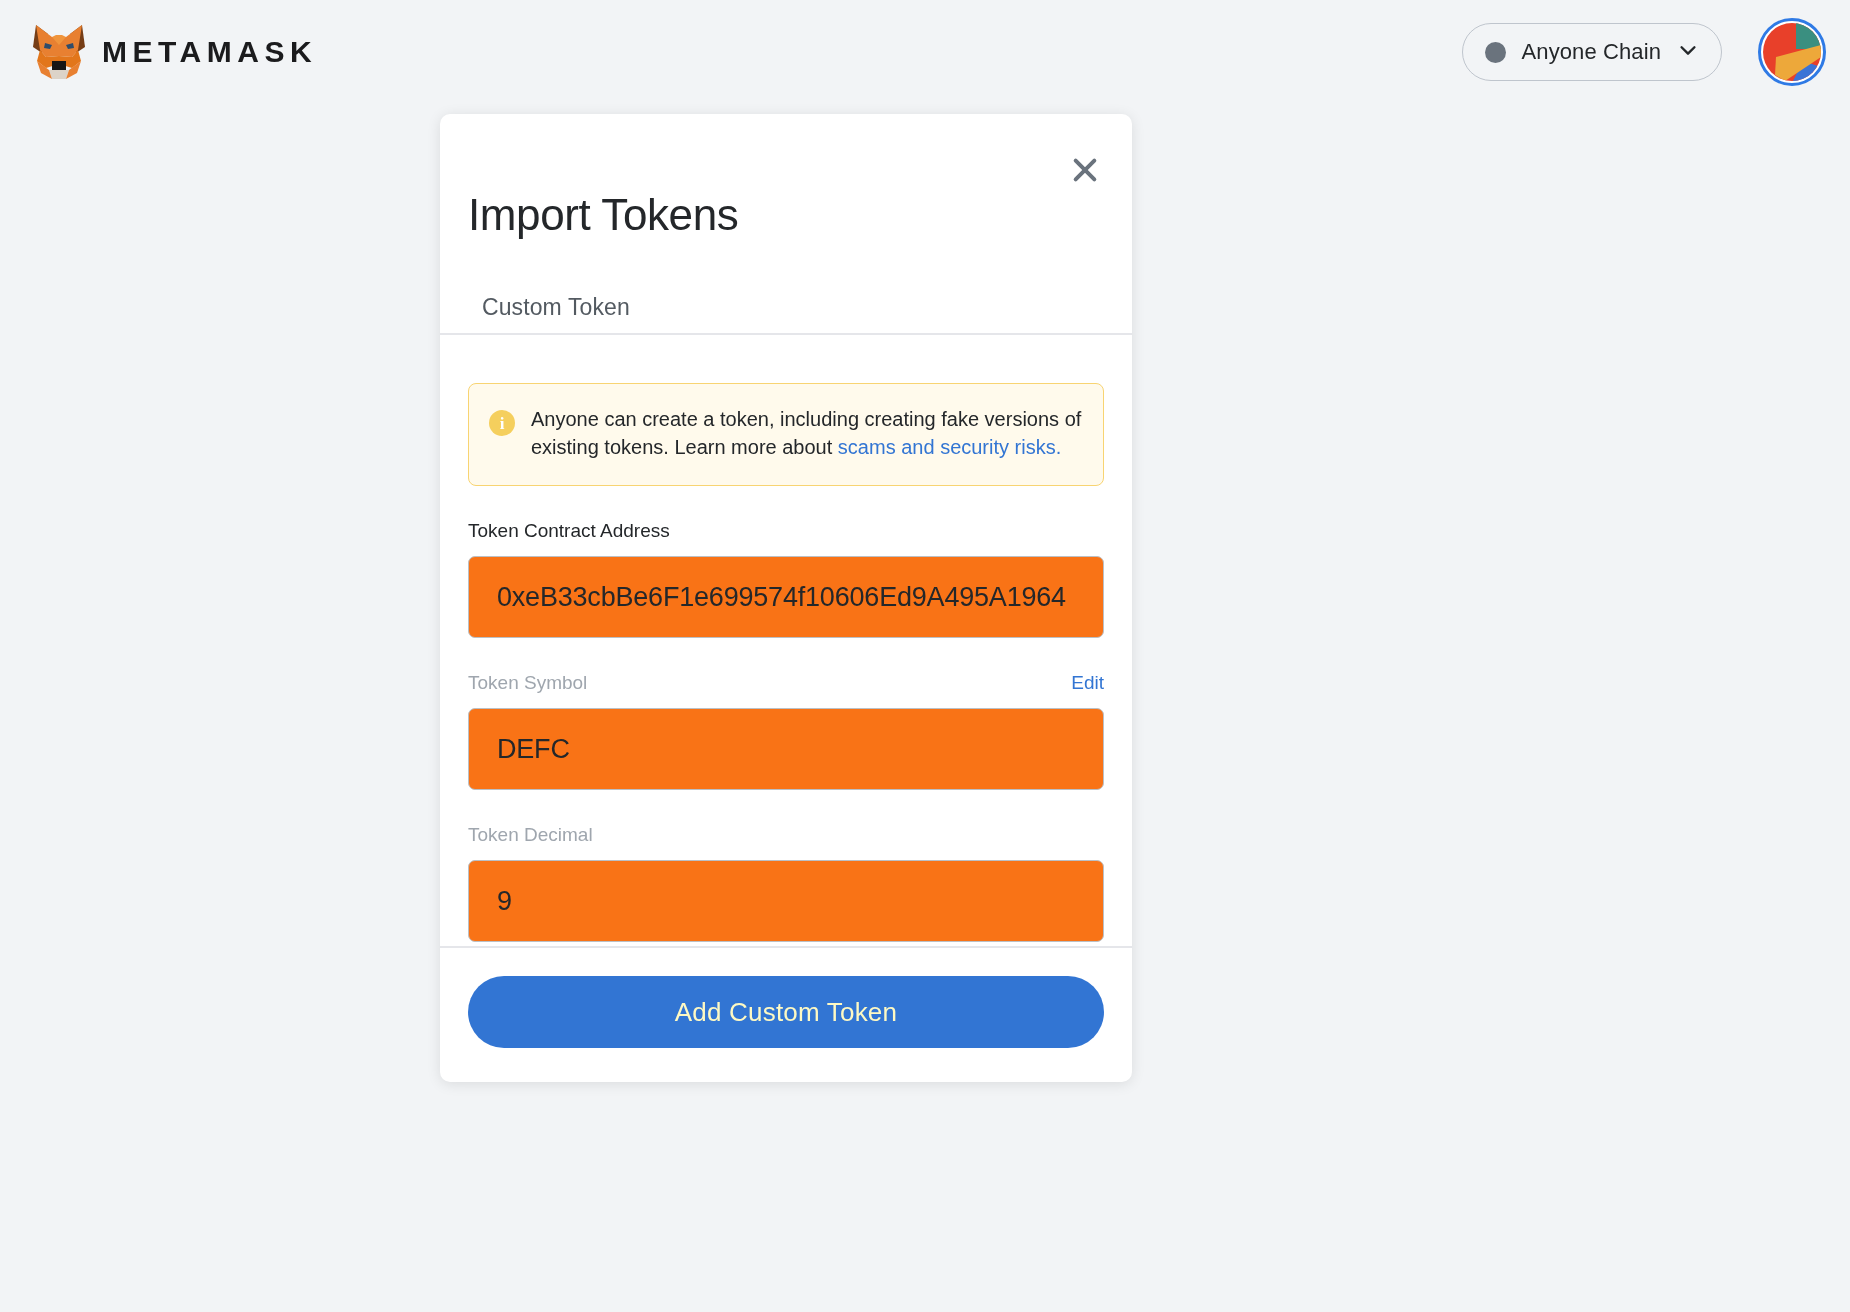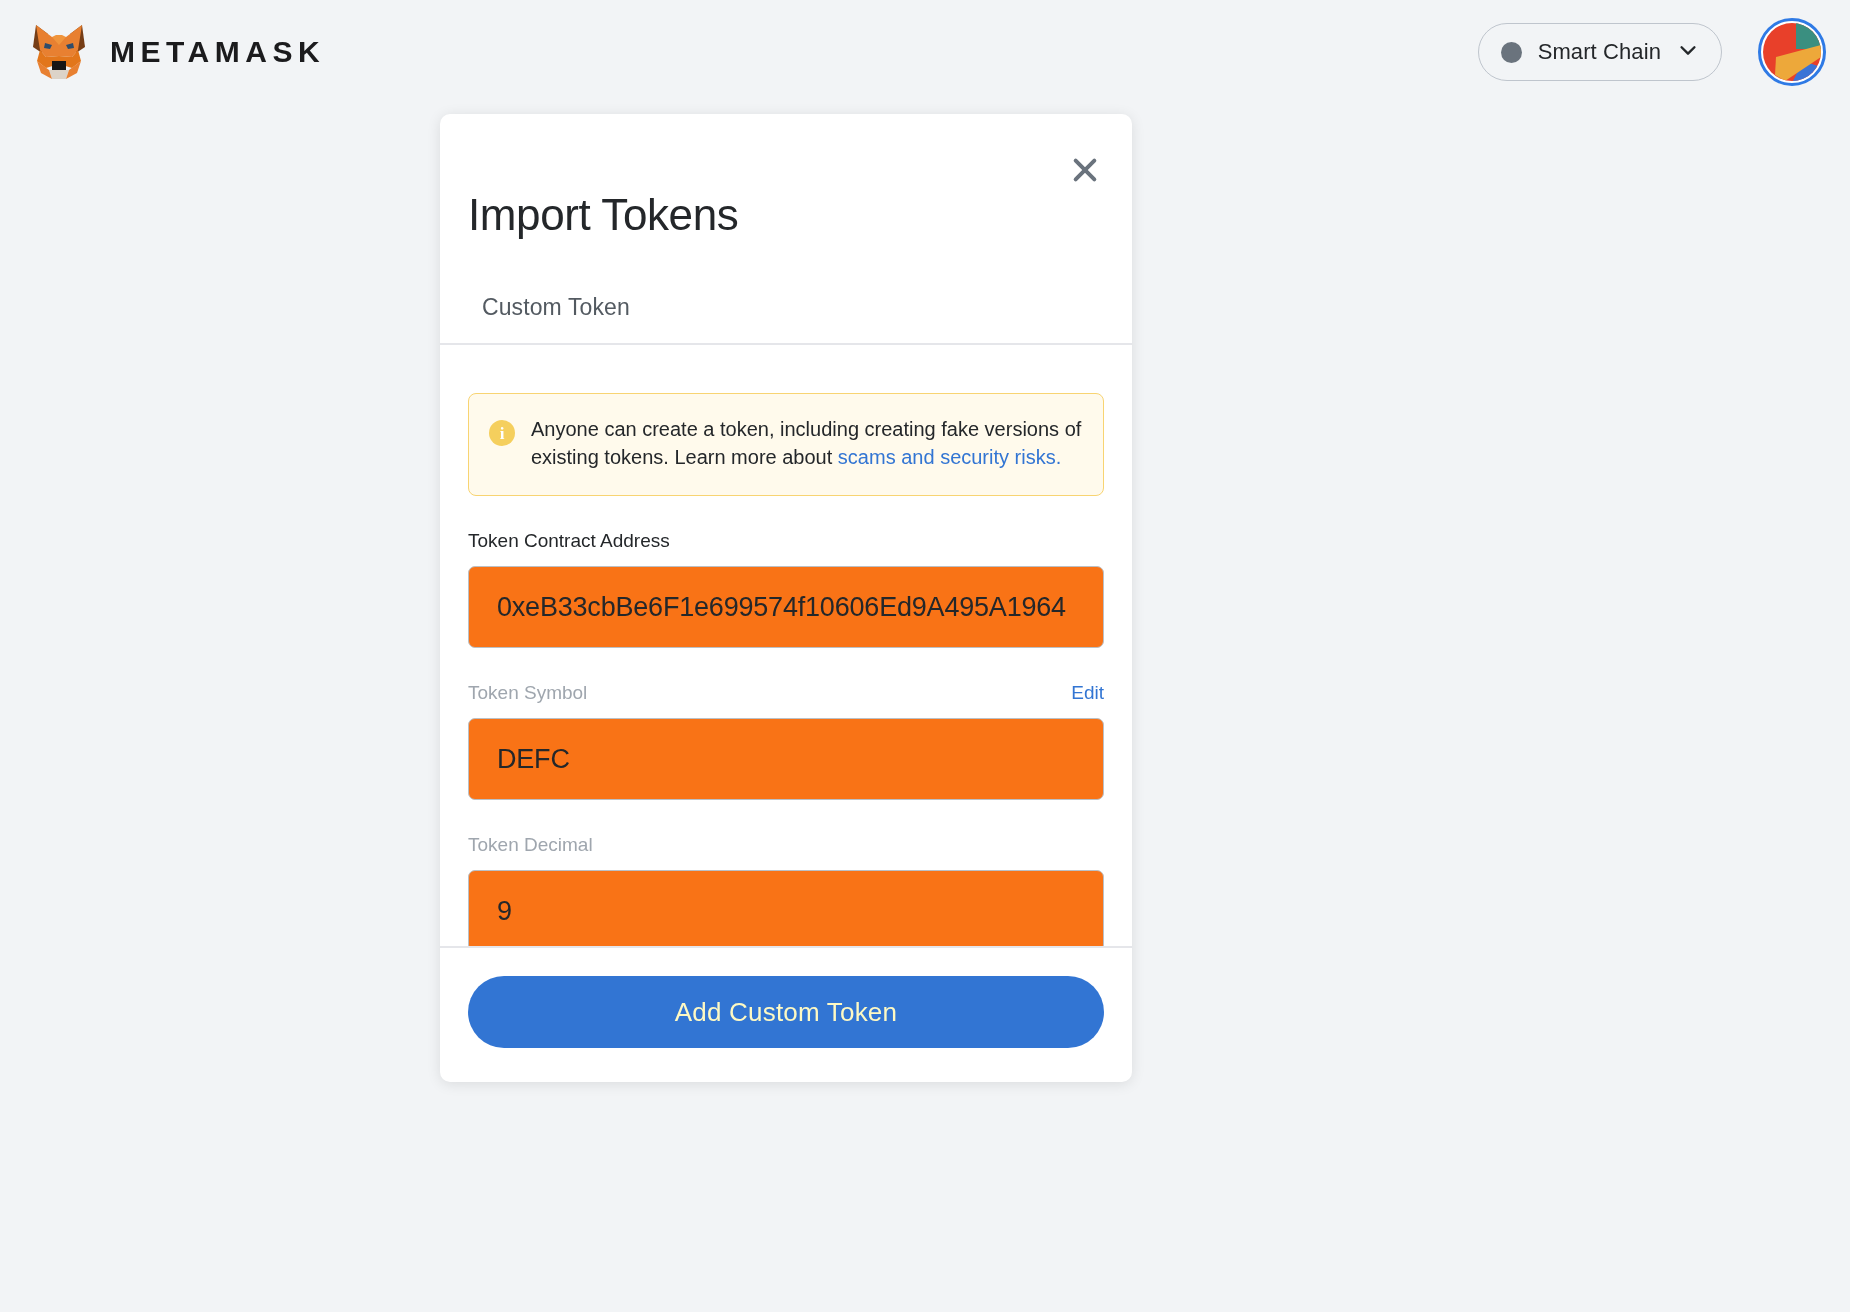--- a/index.html
+++ b/index.html
@@ -17,21 +17,21 @@
     position: absolute;
     top: 0; left: 0;
     width: 1850px;
     height: 104px;
     display: flex;
     align-items: center;
     justify-content: space-between;
     padding: 0 24px 0 28px;
   }
 
-  .brand { display: flex; align-items: center; gap: 20px; }
+  .brand { display: flex; align-items: center; gap: 12px; }
 
   .fox-logo { width: 62px; height: 58px; display: block; }
 
   .wordmark {
     font-size: 30px;
     font-weight: 700;
     letter-spacing: 5.5px;
     color: #1b1b1d;
     line-height: 1;
   }
@@ -114,21 +114,21 @@
 
   .tabs {
     display: flex;
     padding: 0 28px;
     margin-top: 52px;
     border-bottom: 2px solid #e5e6ea;
   }
   .tab {
     font-size: 23px;
     color: #535a61;
-    padding: 4px 14px 22px 14px;
+    padding: 4px 14px 12px 14px;
     cursor: pointer;
     letter-spacing: .1px;
   }
   .tab.active { color: #535a61; }
 
   .modal-body {
     flex: 1;
     padding: 48px 28px 0 28px;
     overflow: hidden;
   }
@@ -249,21 +249,21 @@
         <path d="M53 38 L41 47 L38 56 L49 50 Z" fill="#e88031"></path>
       </svg>
     </span>
     <div class="wordmark">METAMASK</div>
   </div>
 
   <div class="appbar-right">
 
     <div class="network-pill">
       <span class="network-dot"></span>
-      <span class="network-name">Smart Chain</span>
+      <span class="network-name">Anyone Chain</span>
       <span>
         <svg class="chev" viewBox="0 0 24 24" fill="none" stroke="#24272a" stroke-width="2.6" stroke-linecap="round" stroke-linejoin="round">
           <polyline points="5,9 12,16 19,9"></polyline>
         </svg>
       </span>
     </div>
 
     <div class="avatar">
       <span>
         <svg width="58" height="58" viewBox="0 0 58 58" xmlns="http://www.w3.org/2000/svg">

